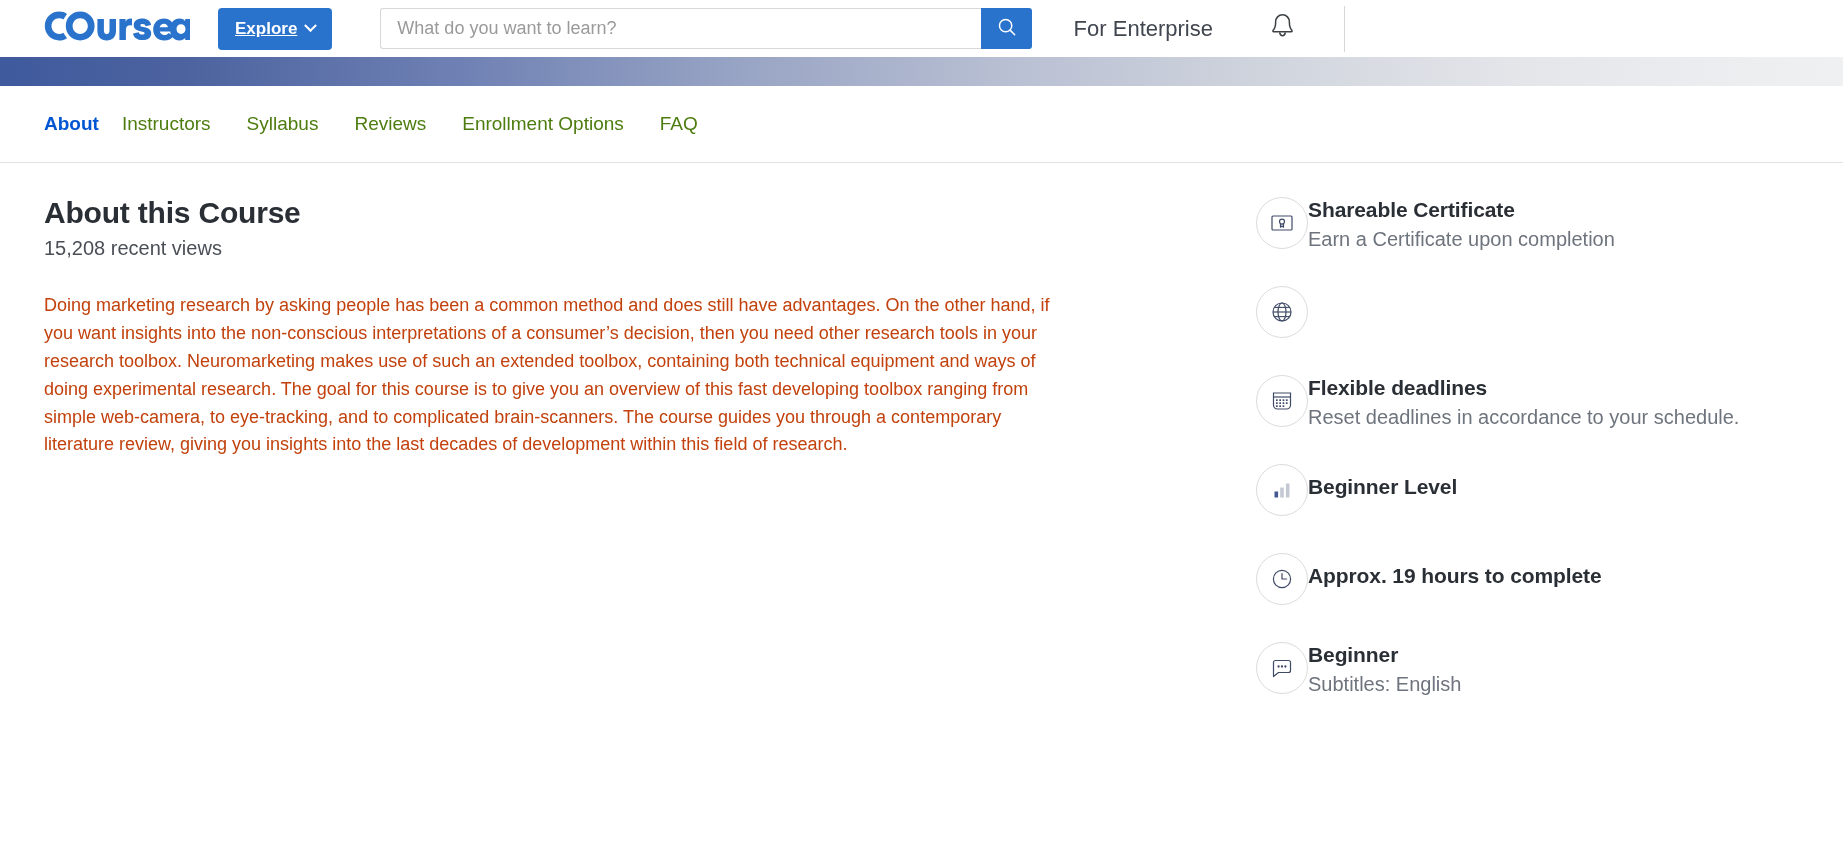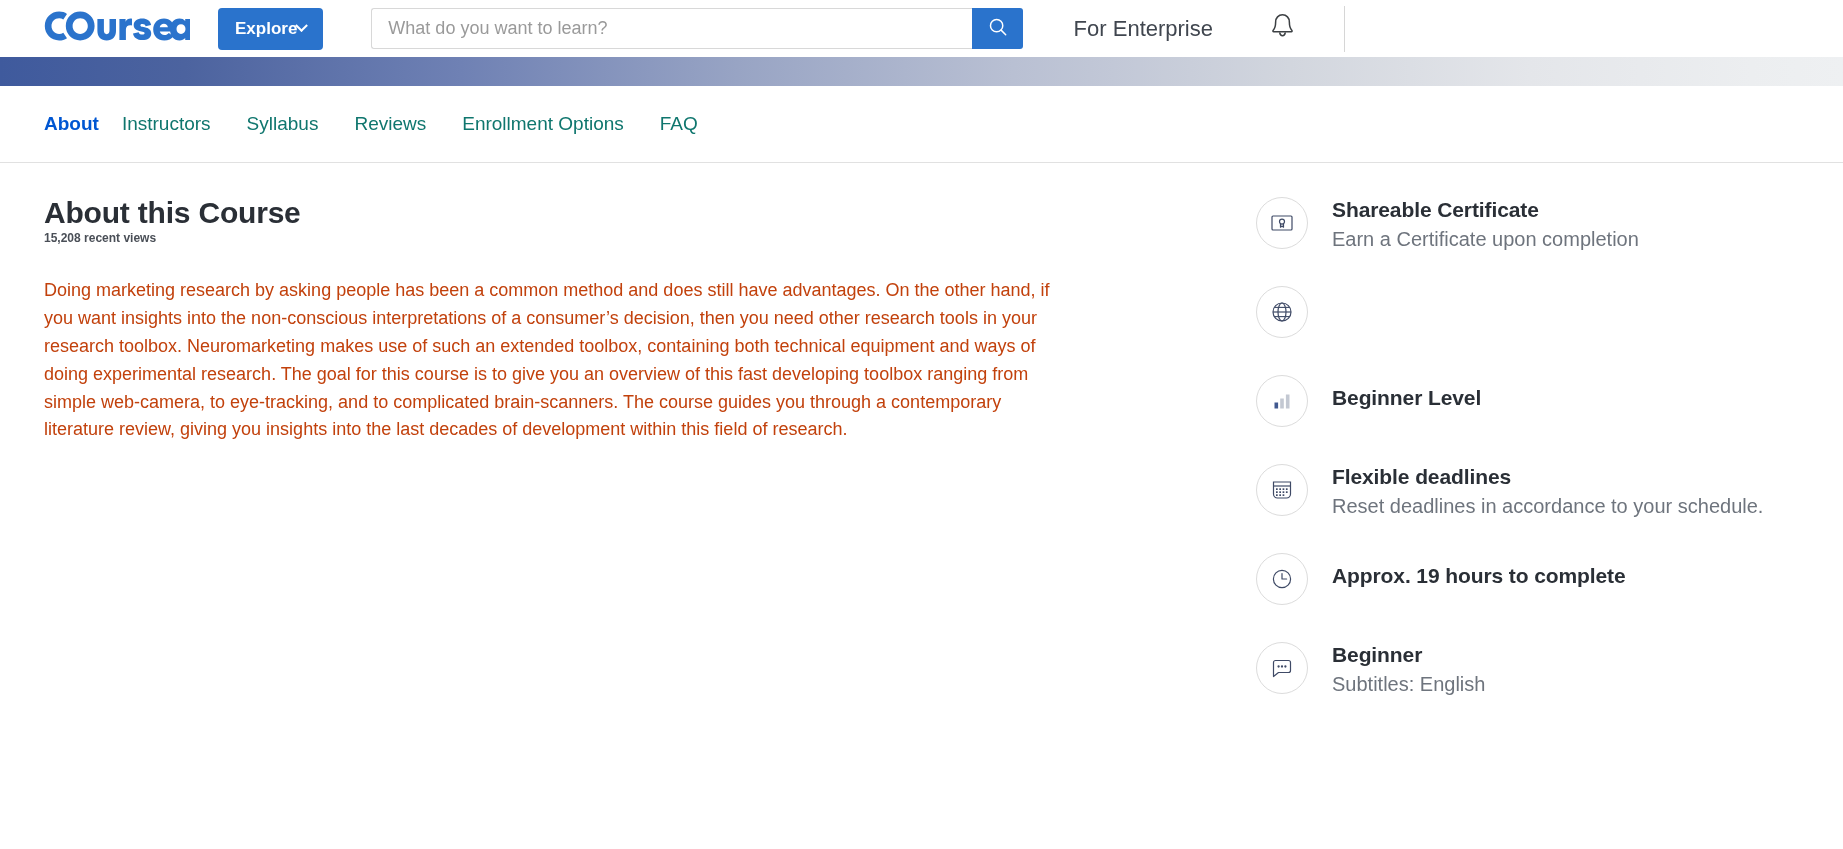--- a/index.html
+++ b/index.html
@@ -42,21 +42,23 @@
     padding: 0 17px;
     background: #2a73cc;
     color: #ffffff;
     border: none;
     border-radius: 4px;
     font-family: "Liberation Sans", sans-serif;
     font-size: 17px;
     font-weight: 700;
     display: flex;
     align-items: center;
+    gap: 9px;
     cursor: pointer;
+    text-decoration: underline;
   }
   .chev {
     width: 9px; height: 9px;
     border-right: 2.2px solid #ffffff;
     border-bottom: 2.2px solid #ffffff;
     transform: rotate(45deg) translate(-2px,-2px);
   }
 
   .search-wrap {
     margin-left: 48px;
@@ -135,21 +137,21 @@
     height: 77px;
     display: flex;
     align-items: center;
     border-bottom: 1px solid #e1e1e1;
     background: #ffffff;
     padding-left: 44px;
     gap: 0;
   }
   .tab {
     font-size: 19px;
-    color: #0f766e;
+    color: #4d7c0f;
     text-decoration: none;
     margin-right: 36px;
     white-space: nowrap;
     cursor: pointer;
   }
   .tab.active {
     color: #0056d2;
     font-weight: 700;
     margin-right: 23px;
   }
@@ -167,23 +169,23 @@
   }
 
   .page-title {
     font-size: 30px;
     font-weight: 700;
     color: #2a2f36;
     letter-spacing: -0.2px;
     line-height: 1.2;
   }
   .recent-views {
-    margin-top: 0;
-    font-size: 12px;
-    font-weight: 700;
+    margin-top: 6px;
+    font-size: 20px;
+    font-weight: 400;
     color: #4a4f57;
   }
   .course-desc {
     margin-top: 32px;
     font-size: 18px;
     line-height: 1.55;
     color: #c2410c;
     max-width: 1030px;
   }
 
@@ -202,21 +204,21 @@
     width: 52px;
     height: 52px;
     min-width: 52px;
     border-radius: 50%;
     border: 1px solid #dcdcdc;
     display: flex;
     align-items: center;
     justify-content: center;
     margin-top: 2px;
   }
-  .side-text { margin-left: 24px; padding-top: 2px; }
+  .side-text { padding-top: 2px; }
   .side-title {
     font-size: 21px;
     font-weight: 700;
     color: #2a2f36;
     letter-spacing: -0.1px;
     line-height: 1.25;
   }
   .side-sub {
     margin-top: 3px;
     font-size: 20px;
@@ -316,33 +318,20 @@
     <div class="side-item">
       <span class="side-icon">
         <svg width="26" height="26" viewBox="0 0 26 26" fill="none" xmlns="http://www.w3.org/2000/svg">
           <circle cx="13" cy="13" r="9" stroke="#3f4a66" stroke-width="1.2"></circle>
           <ellipse cx="13" cy="13" rx="4" ry="9" stroke="#3f4a66" stroke-width="1.2"></ellipse>
           <line x1="4" y1="13" x2="22" y2="13" stroke="#3f4a66" stroke-width="1.2"></line>
           <line x1="5.6" y1="8.4" x2="20.4" y2="8.4" stroke="#3f4a66" stroke-width="1.1"></line>
           <line x1="5.6" y1="17.6" x2="20.4" y2="17.6" stroke="#3f4a66" stroke-width="1.1"></line>
         </svg>
       </span>
-    </div>
-
-    <div class="side-item no-sub">
-      <span class="side-icon">
-        <svg width="24" height="24" viewBox="0 0 24 24" xmlns="http://www.w3.org/2000/svg">
-          <rect x="4.5" y="13.5" width="3.6" height="6" fill="#41598f"></rect>
-          <rect x="10.2" y="9.5" width="3.6" height="10" fill="#c3c8d2"></rect>
-          <rect x="15.9" y="5.5" width="3.6" height="14" fill="#c3c8d2"></rect>
-        </svg>
-      </span>
-      <div class="side-text">
-        <div class="side-title">Beginner Level</div>
-      </div>
     </div>
 
     <div class="side-item">
       <span class="side-icon">
         <svg width="26" height="26" viewBox="0 0 26 26" fill="none" xmlns="http://www.w3.org/2000/svg">
           <path d="M4.5 5 H21.5 V17 a4 4 0 0 1 -4 4 H8.5 a4 4 0 0 1 -4 -4 Z" stroke="#3f4a66" stroke-width="1.2"></path>
           <line x1="4.5" y1="9" x2="21.5" y2="9" stroke="#3f4a66" stroke-width="1.2"></line>
           <g fill="#3f4a66">
             <rect x="7" y="11.3" width="1.7" height="1.7"></rect>
               <rect x="10.3" y="11.3" width="1.7" height="1.7"></rect>
@@ -359,20 +348,33 @@
         </svg>
       </span>
       <div class="side-text">
         <div class="side-title">Flexible deadlines</div>
         <div class="side-sub">Reset deadlines in accordance to your schedule.</div>
       </div>
     </div>
 
     <div class="side-item no-sub">
       <span class="side-icon">
+        <svg width="24" height="24" viewBox="0 0 24 24" xmlns="http://www.w3.org/2000/svg">
+          <rect x="4.5" y="13.5" width="3.6" height="6" fill="#41598f"></rect>
+          <rect x="10.2" y="9.5" width="3.6" height="10" fill="#c3c8d2"></rect>
+          <rect x="15.9" y="5.5" width="3.6" height="14" fill="#c3c8d2"></rect>
+        </svg>
+      </span>
+      <div class="side-text">
+        <div class="side-title">Beginner Level</div>
+      </div>
+    </div>
+
+    <div class="side-item no-sub">
+      <span class="side-icon">
         <svg width="26" height="26" viewBox="0 0 26 26" fill="none" xmlns="http://www.w3.org/2000/svg">
           <circle cx="13" cy="13" r="8.6" stroke="#3f4a66" stroke-width="1.2"></circle>
           <path d="M13 7.6 V13 H17.6" stroke="#3f4a66" stroke-width="1.2" stroke-linecap="round" stroke-linejoin="round"></path>
         </svg>
       </span>
       <div class="side-text">
         <div class="side-title">Approx. 19 hours to complete</div>
       </div>
     </div>
 

